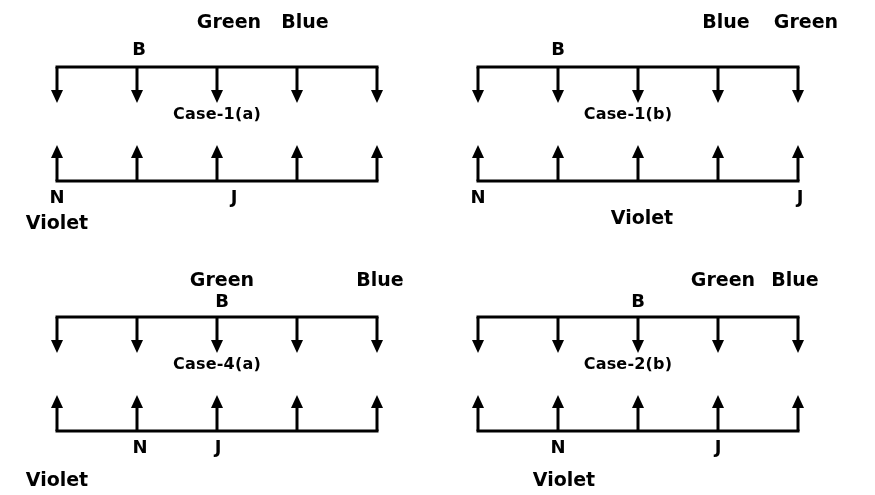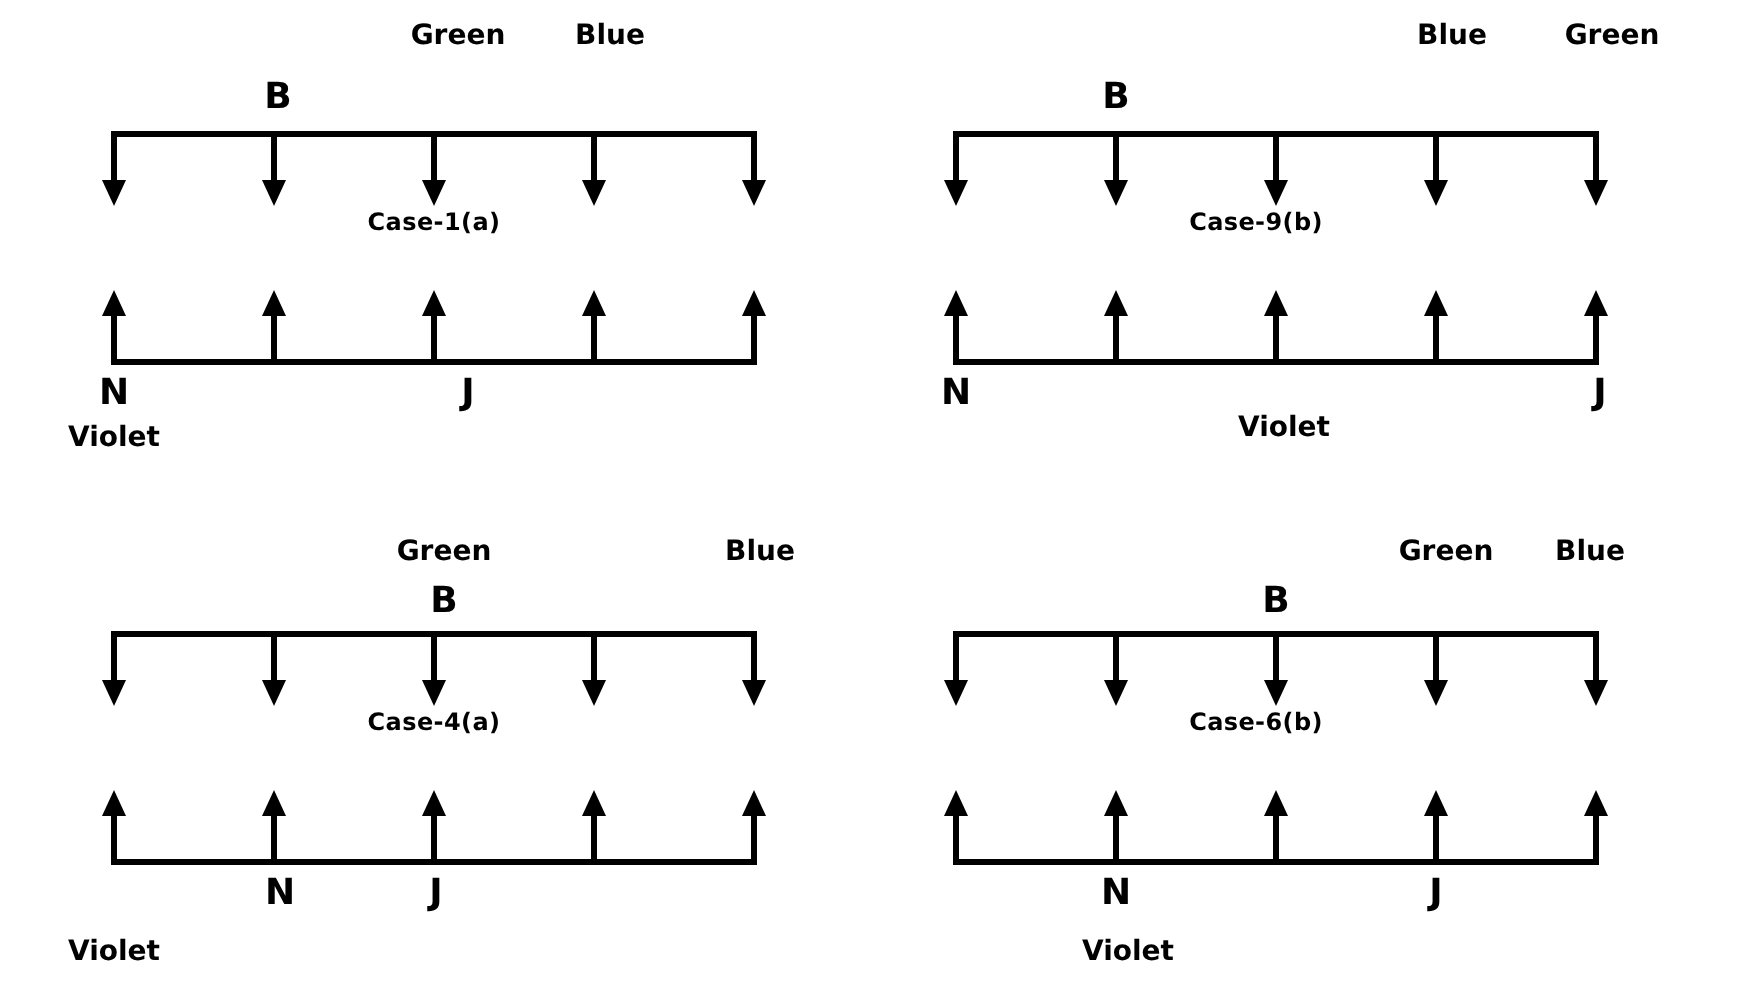--- a/index.html
+++ b/index.html
@@ -6,23 +6,23 @@
   html,body { background:#ffffff; }
   body { font-family:"DejaVu Sans","Liberation Sans",sans-serif; color:#000; }
   .canvas { position:relative; width:875px; height:495px; background:#fff; overflow:hidden; }
   .quadrant { position:absolute; width:437px; height:247px; }
   .q1a { left:0;   top:0; }
   .q1b { left:438px; top:0; }
   .q2a { left:0;   top:248px; }
   .q2b { left:438px; top:248px; }
 
   .lbl { position:absolute; transform:translateX(-50%); font-weight:700; color:#000; white-space:nowrap; }
-  .small { font-size:14px; }
+  .small { font-size:19px; }
   .big   { font-size:18px; }
-  .title { font-size:12px; letter-spacing:0.2px; }
+  .title { font-size:16px; letter-spacing:0.2px; }
 
   .comb { position:absolute; overflow:visible; }
 
   
   .q1a .c1      { left:229px; top:10px; }
   .q1a .c2      { left:305px; top:10px; }
   .q1a .b-lbl   { left:139px; top:38px; }
   .q1a .comb-top{ left:52px;  top:64px; }
   .q1a .title   { left:217px; top:104px; }
   .q1a .comb-bot{ left:52px;  top:144px; }
@@ -123,21 +123,21 @@
     <span class="lbl small violet">Violet</span>
   </section>
 
   <section class="quadrant q1b">
     <span class="lbl small c1">Blue</span>
     <span class="lbl small c2">Green</span>
     <span class="lbl big b-lbl">B</span>
     <svg class="comb comb-top" width="330" height="40" viewBox="0 0 330 40">
         <use href="#comb-down"></use>
       </svg>
-    <div class="lbl title">Case-9(b)</div>
+    <div class="lbl title">Case-1(b)</div>
     <svg class="comb comb-bot" width="330" height="40" viewBox="0 0 330 40">
         <use href="#comb-up"></use>
       </svg>
     <span class="lbl big p1">N</span>
     <span class="lbl big p2">J</span>
     <span class="lbl small violet">Violet</span>
   </section>
 
   <section class="quadrant q2a">
     <span class="lbl small c1">Green</span>
@@ -155,21 +155,21 @@
     <span class="lbl small violet">Violet</span>
   </section>
 
   <section class="quadrant q2b">
     <span class="lbl small c1">Green</span>
     <span class="lbl small c2">Blue</span>
     <span class="lbl big b-lbl">B</span>
     <svg class="comb comb-top" width="330" height="40" viewBox="0 0 330 40">
         <use href="#comb-down"></use>
       </svg>
-    <div class="lbl title">Case-6(b)</div>
+    <div class="lbl title">Case-2(b)</div>
     <svg class="comb comb-bot" width="330" height="40" viewBox="0 0 330 40">
         <use href="#comb-up"></use>
       </svg>
     <span class="lbl big p1">N</span>
     <span class="lbl big p2">J</span>
     <span class="lbl small violet">Violet</span>
   </section>
 
 </div>
 

